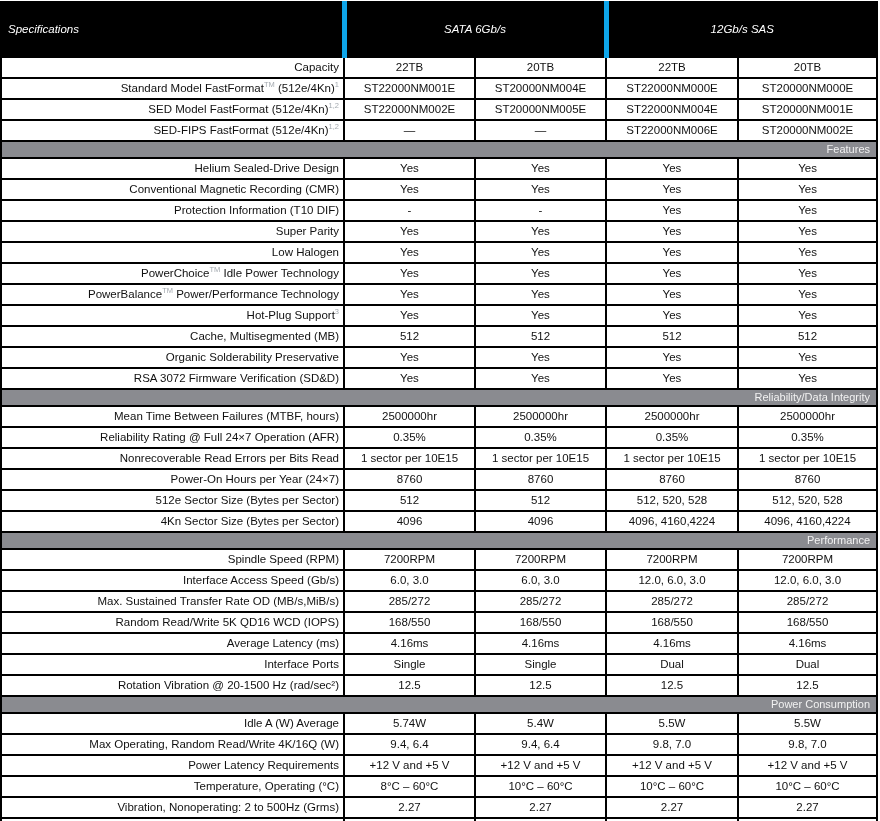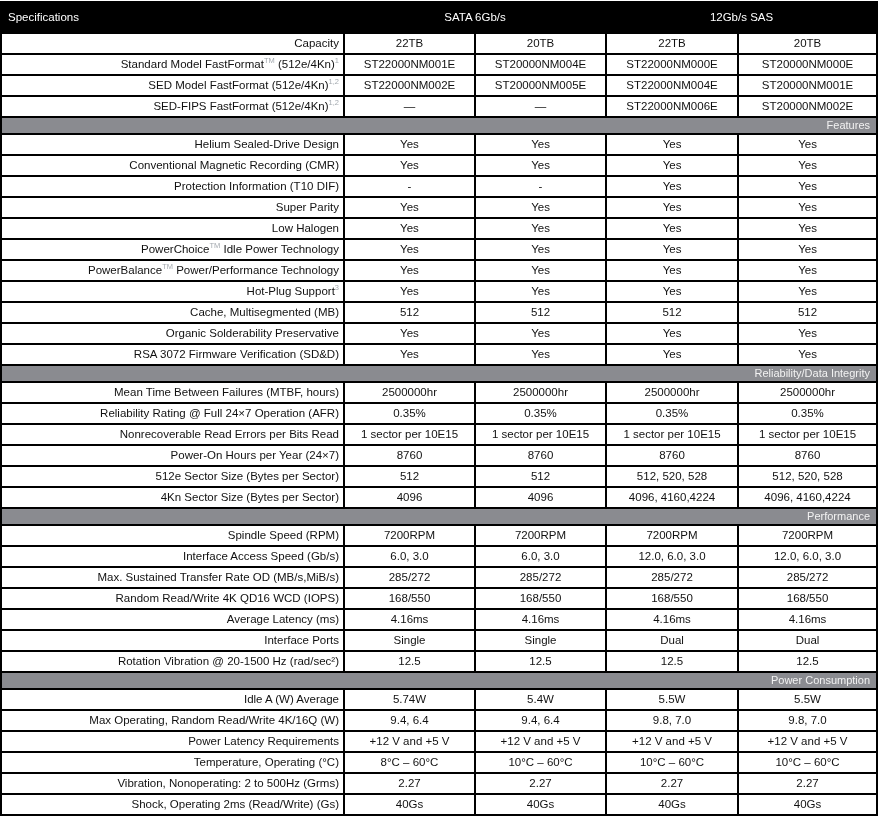--- a/index.html
+++ b/index.html
@@ -34,28 +34,29 @@
     color: var(--body-text, #111111);
     line-height: 1.15;
     overflow: hidden;
     white-space: nowrap;
   }
   tr.black-header th {
     background: var(--header-bg, #000000);
     color: var(--header-text, #ffffff);
     font-weight: 400;
     height: 15px;
-    padding: 7px 6px;
+    padding: 19px 6px;
     text-align: center;
+    font-style: italic;
   }
   tr.black-header th.spec-title {
     text-align: left;
   }
   tr.black-header th.group {
-    border-left: 2px solid #0ea5e9;
+    border-left: 5px solid #0ea5e9;
   }
   td.label-cell {
     text-align: right;
     padding: 1px 4px 1px 6px;
     height: 17px;
     background: #ffffff;
   }
   td.value-cell {
     text-align: center;
     padding: 1px 2px;
@@ -269,21 +270,21 @@
           <td class="value-cell">12.0, 6.0, 3.0</td>
         </tr>
         <tr>
           <td class="label-cell">Max. Sustained Transfer Rate OD (MB/s,MiB/s)</td>
           <td class="value-cell">285/272</td>
           <td class="value-cell">285/272</td>
           <td class="value-cell">285/272</td>
           <td class="value-cell">285/272</td>
         </tr>
         <tr>
-          <td class="label-cell">Random Read/Write 4K QD16 WCD (IOPS)</td>
+          <td class="label-cell">Random Read/Write 5K QD16 WCD (IOPS)</td>
           <td class="value-cell">168/550</td>
           <td class="value-cell">168/550</td>
           <td class="value-cell">168/550</td>
           <td class="value-cell">168/550</td>
         </tr>
         <tr>
           <td class="label-cell">Average Latency (ms)</td>
           <td class="value-cell">4.16ms</td>
           <td class="value-cell">4.16ms</td>
           <td class="value-cell">4.16ms</td>

